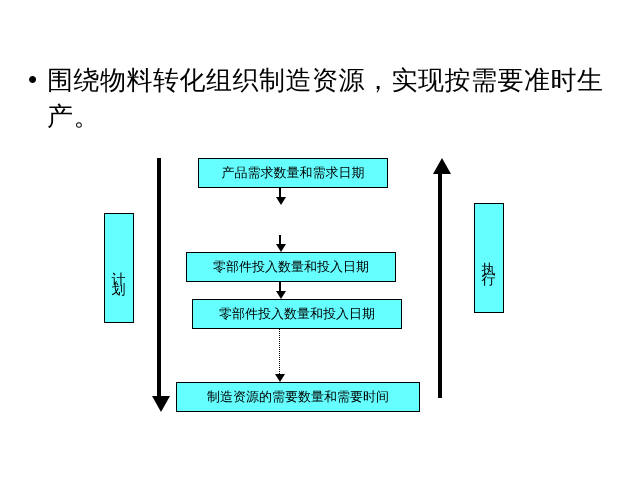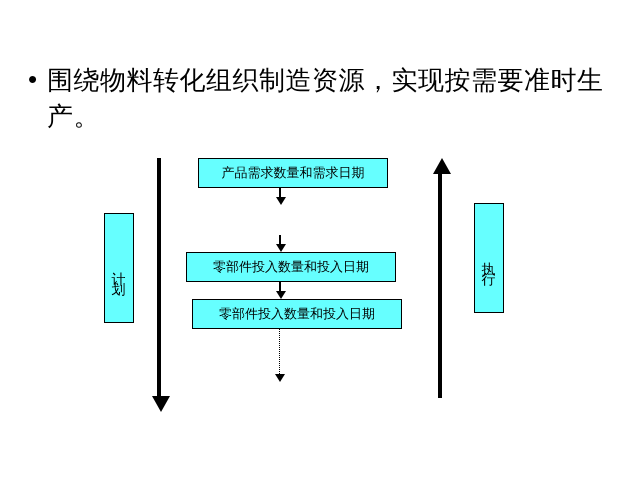--- a/index.html
+++ b/index.html
@@ -161,20 +161,21 @@
 
   <div class="vline" id="right-arrow-line"></div>
   <div class="arrow-head-up" id="right-arrow-head"></div>
 
   <div class="box side-box" id="box-plan">计划</div>
   <div class="box side-box" id="box-exec">执行</div>
 
   <div class="box" id="box-demand">产品需求数量和需求日期</div>
   <div class="box" id="box-partout">零部件投入数量和投入日期</div>
   <div class="box" id="box-partin">零部件投入数量和投入日期</div>
+  <div class="box" id="box-resource">制造资源的需要数量和需要时间</div>
 
   <div class="vline" id="conn1-line"></div>
   <div class="small-head-down" id="conn1-head"></div>
 
   <div class="vline" id="conn2-line"></div>
   <div class="small-head-down" id="conn2-head"></div>
 
   <div class="vline" id="conn3-line"></div>
   <div class="small-head-down" id="conn3-head"></div>
 

